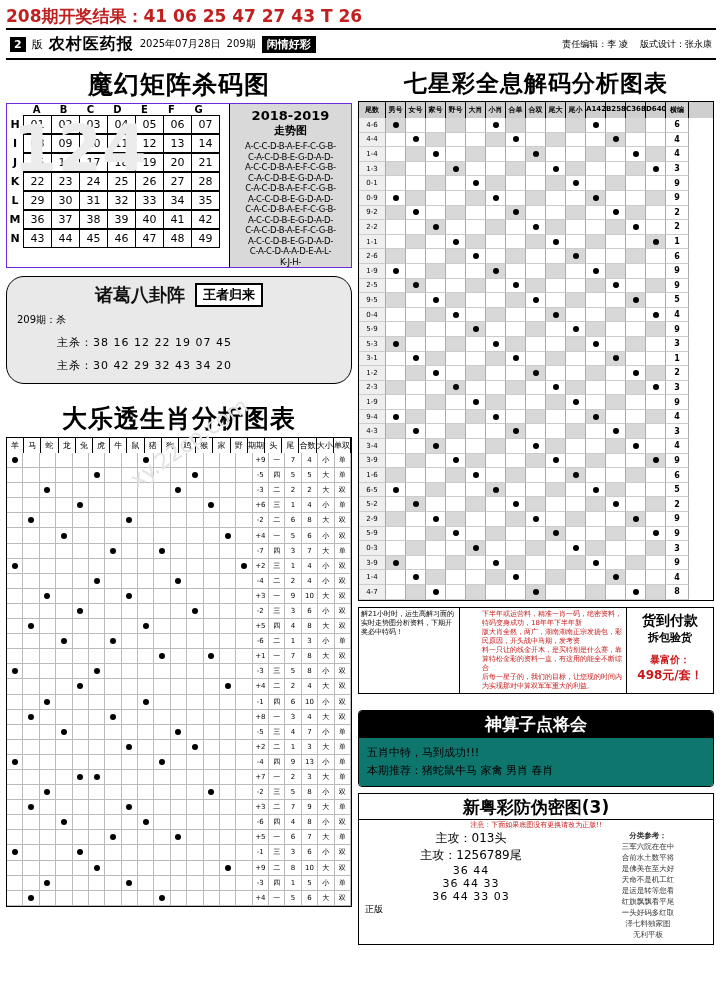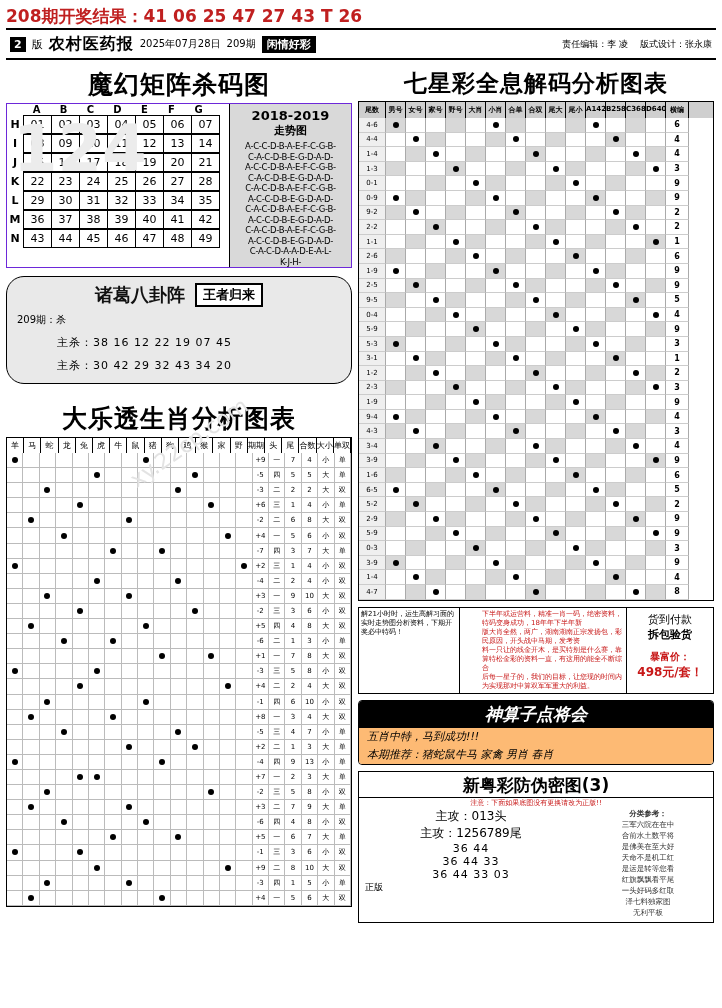--- a/index.html
+++ b/index.html
@@ -58,23 +58,23 @@
   .cellw{width:19px;}
   .cellw.shade{background:#d8d8d8;}
   .rightnum{width:22px;font-weight:bold;font-size:8px;}
   
   .ad{border:1px solid #000;margin-top:6px;background:#fff;}
   .ad-title{font-size:20px;font-weight:bold;text-align:center;}
   .small{font-size:7px;line-height:9px;}
   .red{color:#c81818;}
   .bold{font-weight:bold;}
   .ad2-body{display:flex;}
-  .shen-box{border:1px solid #000;margin-top:6px;border-radius:4px;overflow:hidden;font-style:italic;}
+  .shen-box{border:1px solid #000;margin-top:16px;border-radius:4px;overflow:hidden;}
   .shen-head{background:#000;color:#fff;text-align:center;font-size:17px;font-weight:bold;padding:2px 0;}
-  .shen-body{background:#fdba74;padding:0 8px;font-size:11px;line-height:18px;}
+  .shen-body{background:#0f766e;padding:6px 8px;font-size:11px;line-height:18px;}
   .xin-title{text-align:center;font-size:17px;font-weight:bold;border-bottom:1px solid #000;}
   .xin-note{font-size:7px;text-align:center;}
   .xin-main{font-size:12px;text-align:center;line-height:17px;}
   .xin-cols{display:flex;}
   .xin-l{flex:1;text-align:center;}
   .xin-r{width:130px;font-size:7.5px;line-height:11px;text-align:center;color:#333;}
   .mono-nums{font-size:11px;letter-spacing:1px;}
   .wm{position:absolute;left:120px;top:430px;font-size:22px;color:#e3e3e3;transform:rotate(-35deg);pointer-events:none;}
 </style>
 </head>
@@ -1870,21 +1870,21 @@
 实时走势图分析资料，下期开
 奖必中特码！</div>
           </div>
           <div style="flex:1;padding:2px;margin-left:20px;">
             <div class="small red" style="white-space:pre-line">下半年或运营料，精准一肖一码，绝密资料，特码变身成功，18年年下半年新
 版大肖全然，两广，湖南湖南正宗发扬包，彩民原因，开头战中马期，发考资
 料一只让的线金开木，是买特别是什么赛，靠算特松金彩的资料一直，有这用的能全不断综合
 后每一星子的，我们的目标，让您现的时间内为实现那对中算双军军重大的利益。</div>
           </div>
           <div style="width:86px;border-left:1px solid #000;text-align:center;padding-top:4px;">
-            <div style="font-size:11px;font-weight:normal;">货到付款</div>
+            <div style="font-size:14px;font-weight:bold;">货到付款</div>
             <div style="font-size:11px;font-weight:bold;">拆包验货</div>
             <div style="font-size:10px;margin-top:8px;" class="red bold">暴富价：</div>
             <div style="font-size:12px;" class="red bold">498元/套！</div>
           </div>
         </div>
       </div>
 
       <div class="shen-box">
         <div class="shen-head">神算子点将会</div>
         <div class="shen-body">

